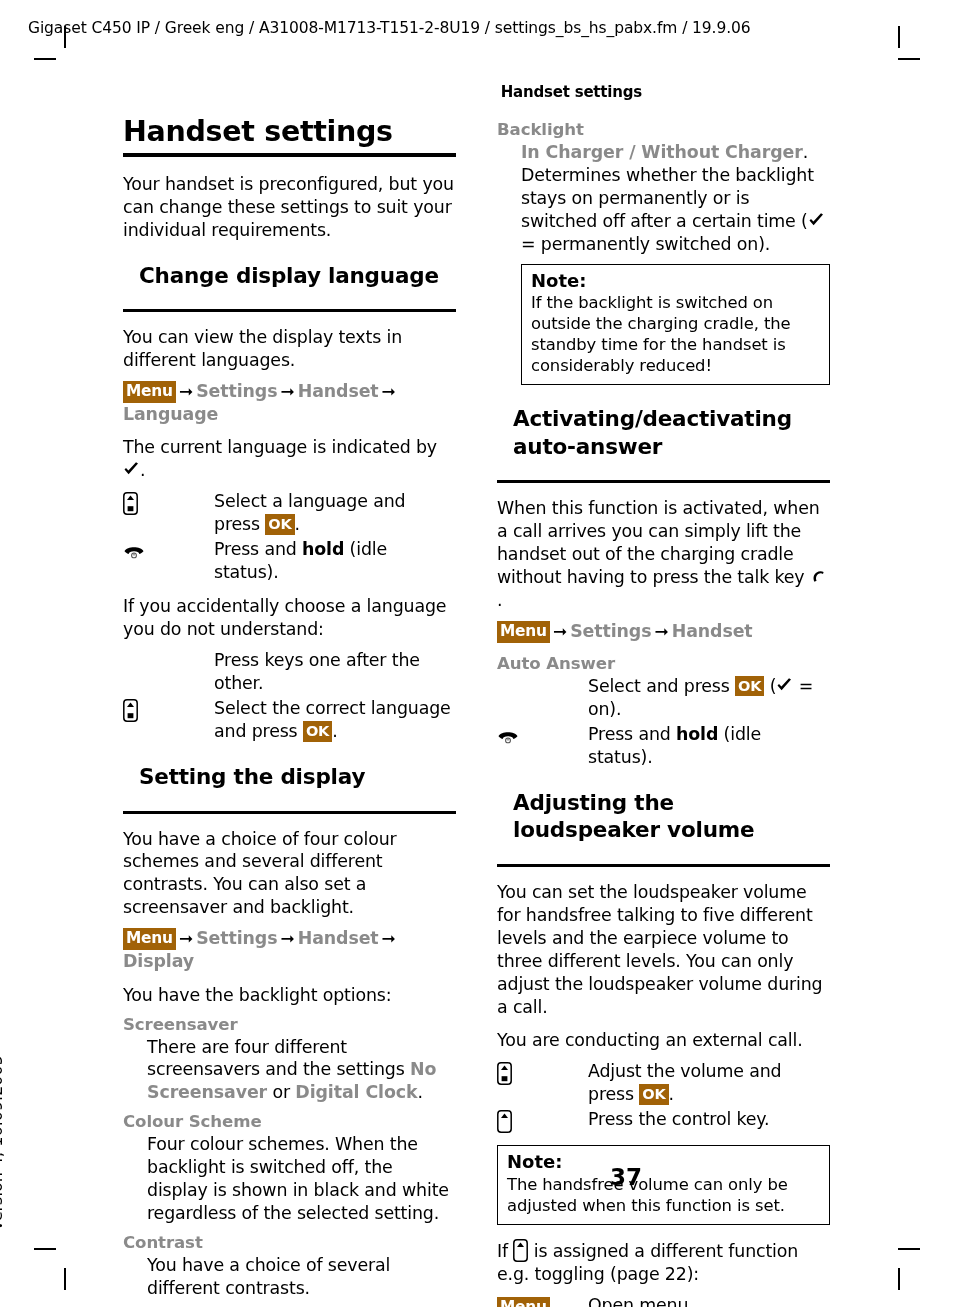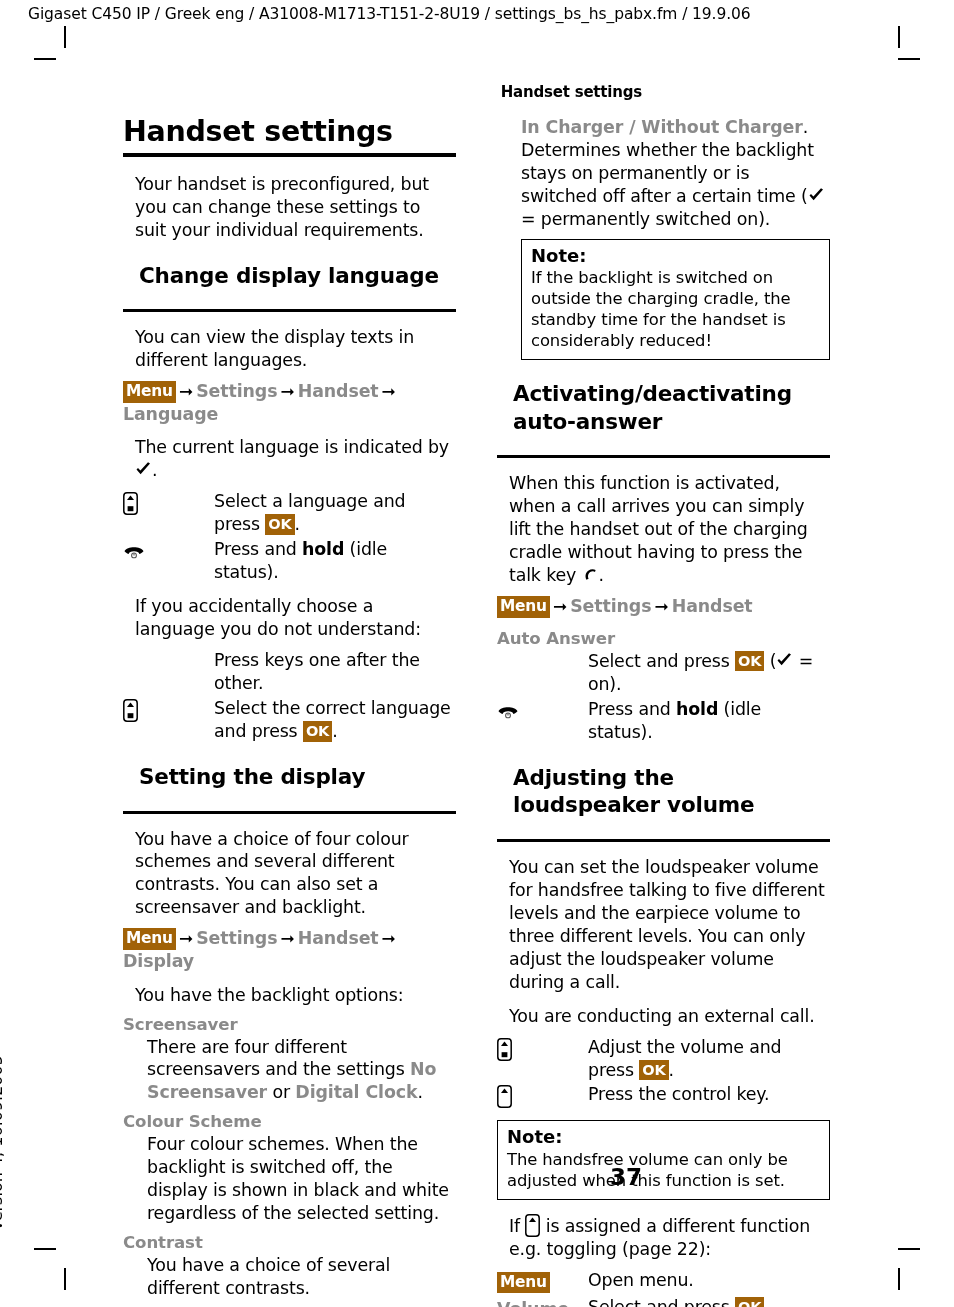--- a/index.html
+++ b/index.html
@@ -10,21 +10,21 @@
     background: #ffffff;
     font-family: "DejaVu Sans", "Liberation Sans", sans-serif;
     color: #000000;
     position: relative;
     overflow: hidden;
   }
 
   
   .doc-header {
     position: absolute;
-    left: 28px; top: 5px;
+    left: 28px; top: 19px;
     font-size: 15.5px;
     letter-spacing: -0.1px;
     white-space: nowrap;
     color: #000;
   }
 
   
   .cmark { position: absolute; background: #000; }
   .cmark.v { width: 2px; height: 22px; }
   .cmark.h { width: 22px; height: 2px; }
@@ -93,21 +93,21 @@
   .rule-thick { height: 4px; background: #000; width: 100%; }
   .rule-med   { height: 3px; background: #000; width: 100%; }
 
   .sect-block { margin-top: 20px; }
   .sect-block .rule-med { margin-bottom: 14px; }
 
   
   p.body {
     font-size: 17.4px;
     line-height: 1.32;
-    margin: 0 0 11px 12px;
+    margin: 0 0 11px 0;
     letter-spacing: -0.15px;
   }
   p.body.tight { margin-bottom: 8px; }
 
   
   .uiterm {
     color: #8a8a8a;
     font-weight: bold;
     letter-spacing: -0.1px;
   }
@@ -329,20 +329,21 @@
 
       <div class="term">Contrast</div>
       <div class="def">You have a choice of several different contrasts.</div>
     </div>
 
   </div>
 
   <div class="col col-right">
 
     <div>
+      <div class="term">Backlight</div>
       <div class="def"><span class="uiterm">In Charger / Without Charger</span><span>. Determines whether the backlight stays on permanently or is switched off after a certain time (</span><span class="icon-check"><svg viewBox="0 0 17 15" width="17" height="15">
               <path d="M1.5 7.6 L5.6 12.2 L15 1.4 L13.0 0.2 L5.4 8.6 L3.0 5.9 Z" fill="#000"></path>
             </svg></span><span> = permanently switched on).</span></div>
 
       <div class="notebox">
         <div class="note-title">Note:</div>
         <div class="note-body">If the backlight is switched on outside the charging cradle, the standby time for the handset is considerably reduced!</div>
       </div>
     </div>
 

